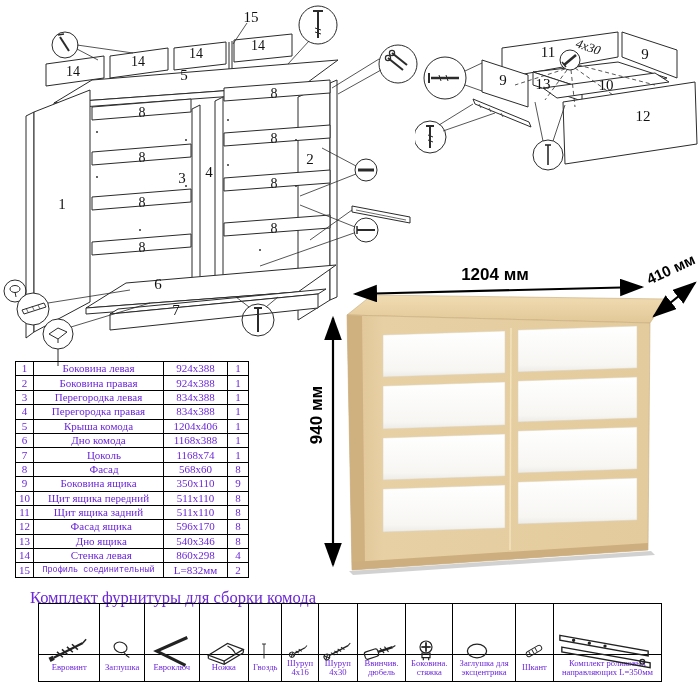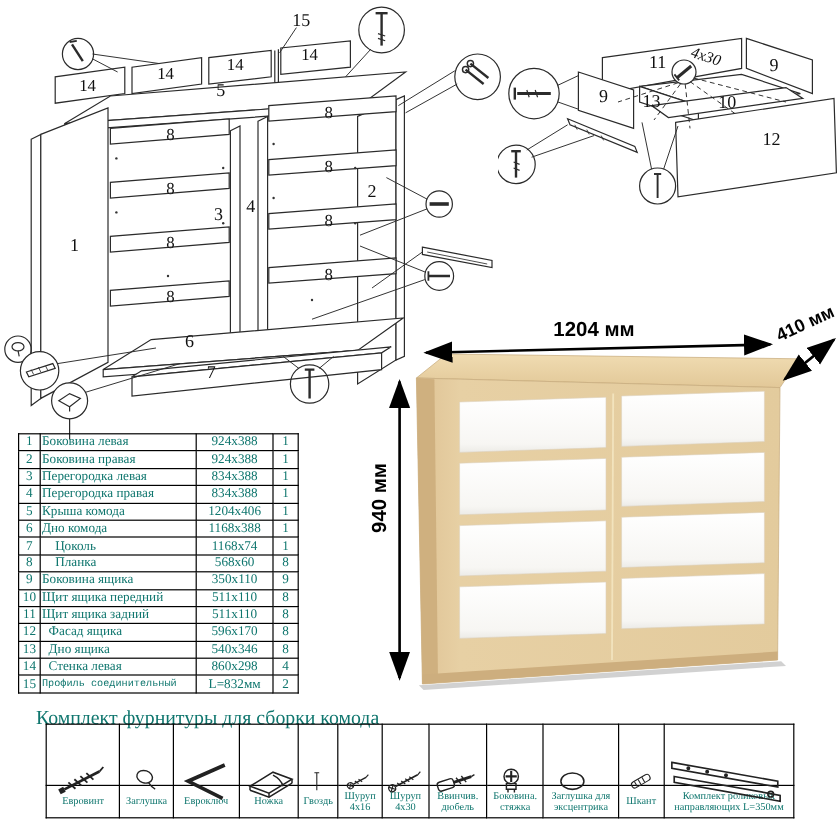--- a/index.html
+++ b/index.html
@@ -1,28 +1,28 @@
 <!DOCTYPE html>
 <html><head>
 <meta charset="utf-8">
 <style>
   html,body{margin:0;padding:0;background:#fff;}
   .stage{position:relative;width:700px;height:700px;background:#fff;overflow:hidden;
-         font-family:"Liberation Serif",serif;color:#0f766e;}
+         font-family:"Liberation Serif",serif;color:#6d28d9;}
   .stage svg{position:absolute;display:block;}
   svg text{font-family:"Liberation Serif",serif;fill:#111;}
   .dimtxt{font-family:"Liberation Sans",sans-serif;font-weight:bold;font-size:17px;fill:#000;}
   .dimtxt2{font-family:"Liberation Sans",sans-serif;font-weight:bold;font-size:15px;fill:#000;}
   .num{font-size:14px;}
   .num15{font-size:15px;}
   .note{font-size:13px;font-style:italic;}
   
   .parts{position:absolute;left:15px;top:361px;width:233px;border-collapse:collapse;
          table-layout:fixed;font-size:11px;line-height:1;}
-  .parts td{border:1px solid #000;padding:0 1px;height:13.4px;overflow:hidden;white-space:pre;}
+  .parts td{border:1px solid #000;padding:0 1px;height:13.4px;overflow:hidden;white-space:pre;text-align:center;}
   .parts td.c{text-align:center;}
   .parts tr:last-child td.nm{font-size:8.5px;font-family:Liberation Mono, monospace;}
   
   .hwtitle{position:absolute;left:30px;top:588px;width:632px;
            font-size:16.5px;}
   .hw{position:absolute;left:38px;top:603px;width:624px;border-collapse:collapse;
       table-layout:fixed;}
   .hw td{border:1px solid #000;padding:0;text-align:center;vertical-align:middle;overflow:hidden;}
   .hw .ico{height:50px;}
   .hw .nm{height:26px;font-size:8.6px;line-height:1.05;}
@@ -377,21 +377,21 @@
           <td class="c">1</td>
         </tr>
       <tr>
           <td class="c">7</td>
           <td class="nm">    Цоколь</td>
           <td class="c">1168x74</td>
           <td class="c">1</td>
         </tr>
       <tr>
           <td class="c">8</td>
-          <td class="nm">    Планка</td>
+          <td class="nm">    Фасад</td>
           <td class="c">568x60</td>
           <td class="c">8</td>
         </tr>
       <tr>
           <td class="c">9</td>
           <td class="nm">Боковина ящика</td>
           <td class="c">350x110</td>
           <td class="c">9</td>
         </tr>
       <tr>

